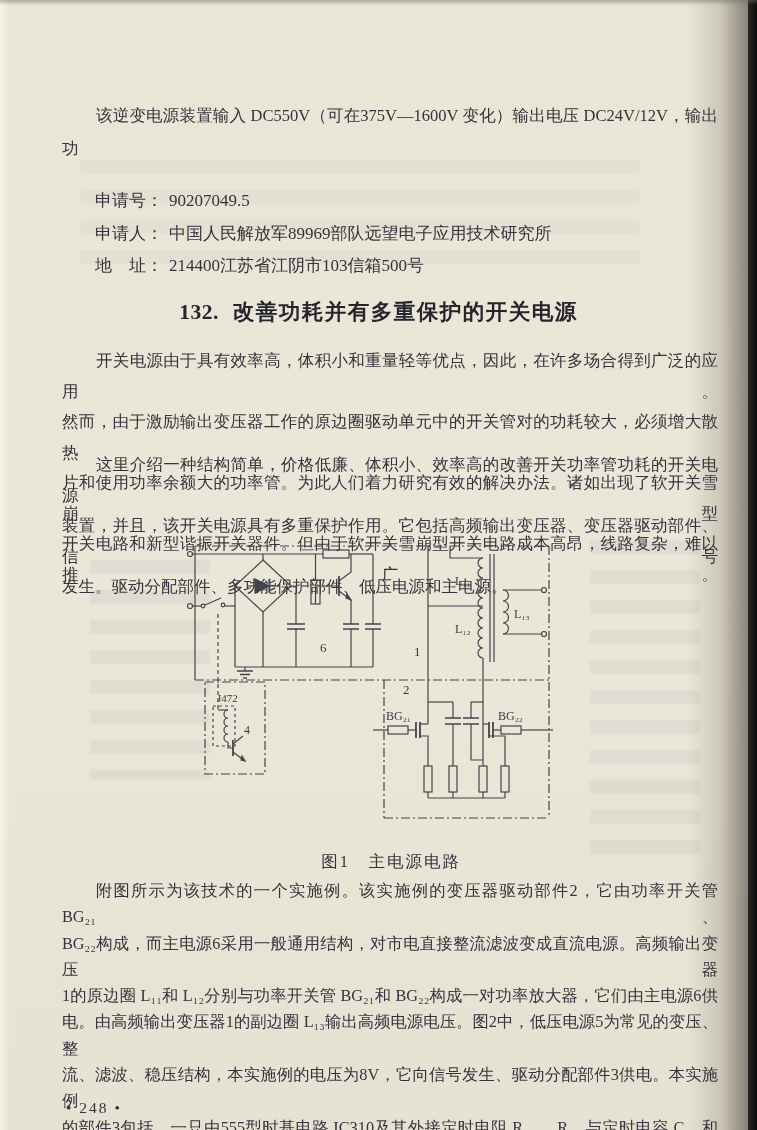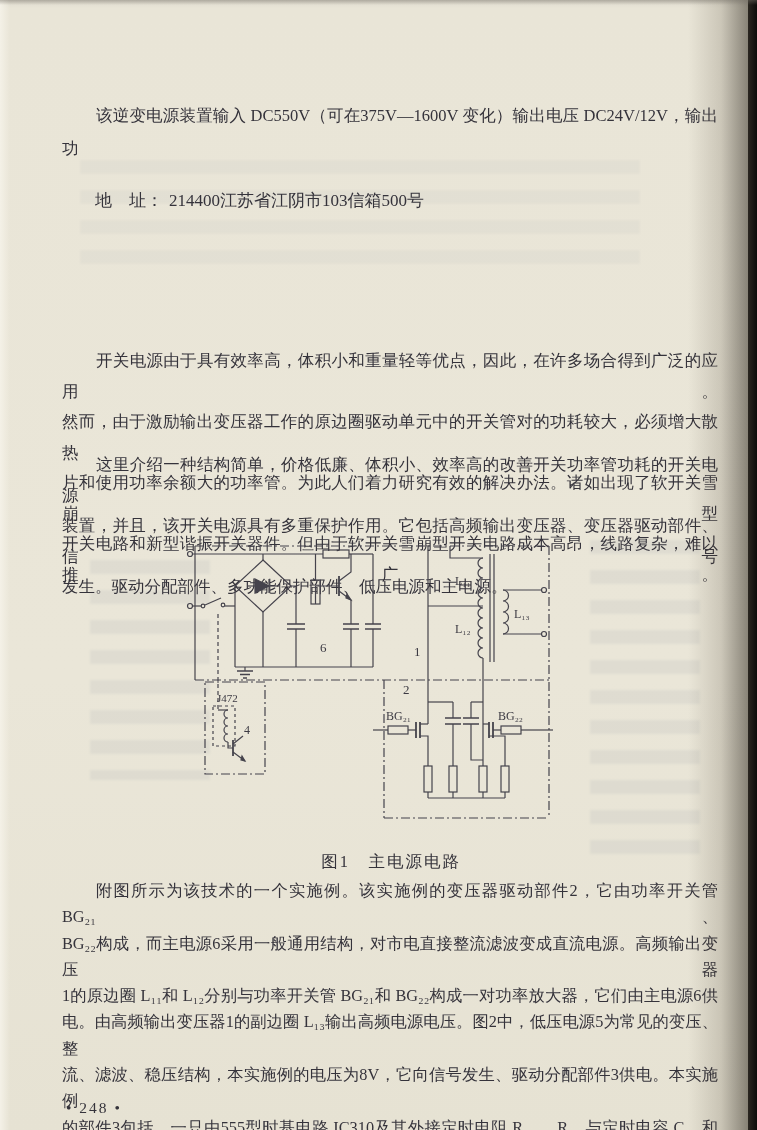--- a/index.html
+++ b/index.html
@@ -68,24 +68,33 @@
   <div class="bleed" style="left:90px;top:560px;width:120px;height:220px;"></div>
   <div class="bleed" style="left:590px;top:540px;width:110px;height:330px;"></div>
   <div class="bleed" style="left:80px;top:160px;width:560px;height:120px;opacity:.04;"></div>
 
   <div class="para intro">
     <div class="ln ind jf">该逆变电源装置输入 DC550V（可在375V—1600V 变化）输出电压 DC24V/12V，输出功</div>
   </div>
 
   <div class="para info">
     <div class="row">
+      <span class="lab">申请号：</span><span class="val">90207049.5</span>
+    </div>
+    <div class="row">
+      <span class="lab">申请人：</span><span class="val">中国人民解放军89969部队远望电子应用技术研究所</span>
+    </div>
+    <div class="row">
       <span class="lab">地　址：</span><span class="val">214400江苏省江阴市103信箱500号</span>
     </div>
   </div>
 
+  <div class="heading">
+    <span class="num">132.</span><span>改善功耗并有多重保护的开关电源</span>
+  </div>
 
   <div class="para overview">
     <div class="ln ind jf">开关电源由于具有效率高，体积小和重量轻等优点，因此，在许多场合得到广泛的应用。</div>
     <div class="ln jf">然而，由于激励输出变压器工作的原边圈驱动单元中的开关管对的功耗较大，必须增大散热</div>
     <div class="ln jf">片和使用功率余额大的功率管。为此人们着力研究有效的解决办法。诸如出现了软开关雪崩型</div>
     <div class="ln jf">开关电路和新型谐振开关器件。但由于软开关雪崩型开关电路成本高昂，线路复杂，难以推广。</div>
   </div>
 
   <div class="para intro2">
     <div class="ln ind jf">这里介绍一种结构简单，价格低廉、体积小、效率高的改善开关功率管功耗的开关电源</div>

